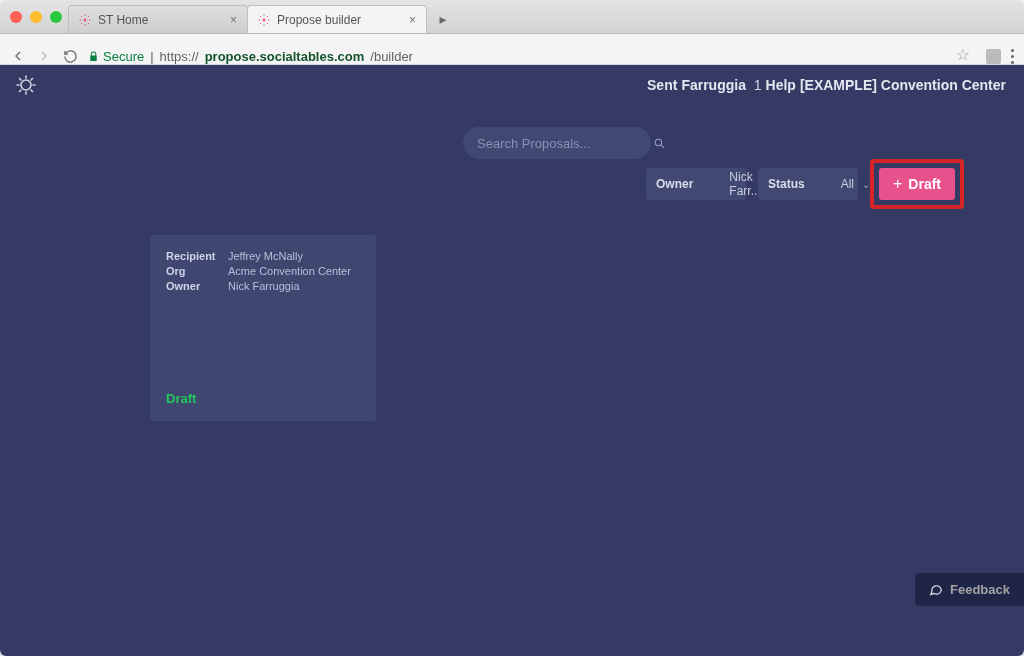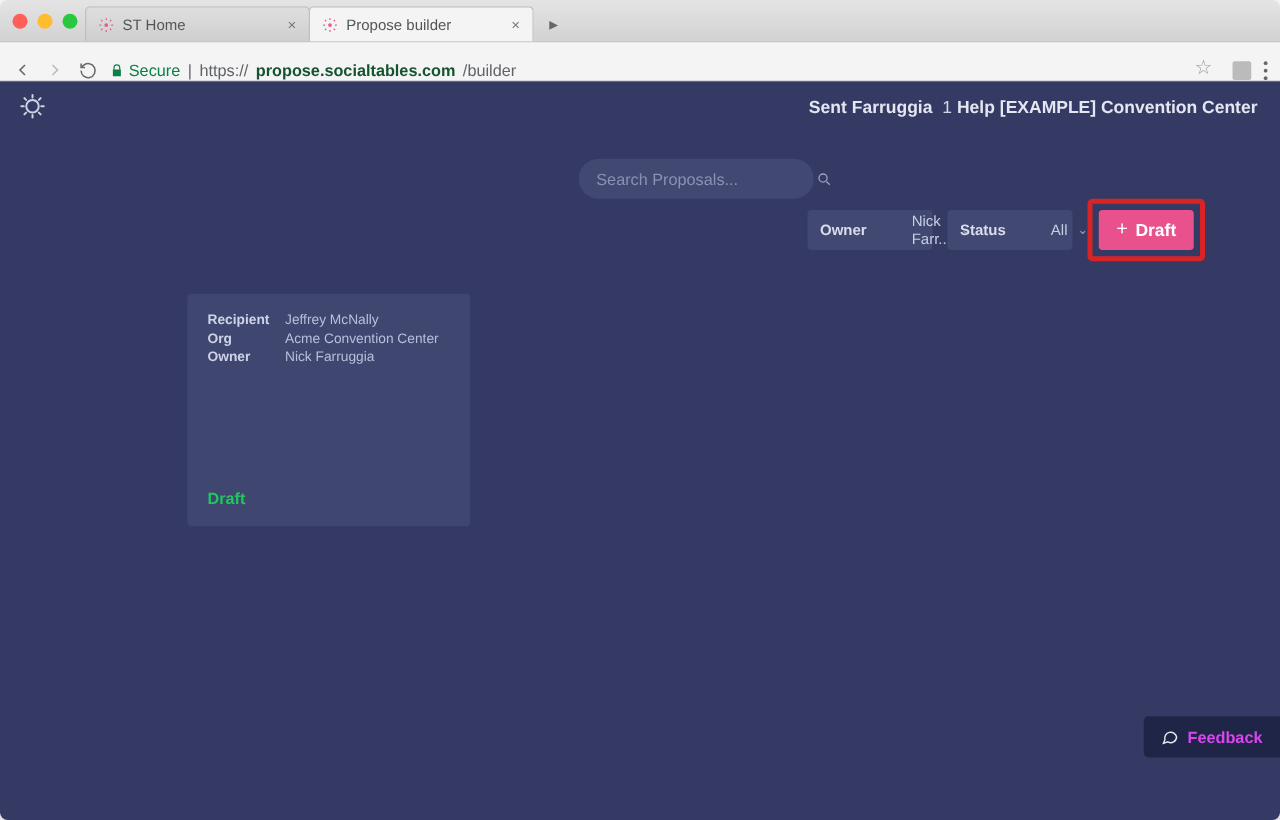--- a/index.html
+++ b/index.html
@@ -54,21 +54,21 @@
   .createwrap{ border:4px solid #d92426; padding:5px; border-radius:4px;}
   .createbtn{ height:32px; background:#e9518d; color:#fff; border:none; border-radius:3px; padding:0 14px; font-size:14px; font-weight:600; display:flex; align-items:center; gap:6px; cursor:pointer;}
   .plus{ font-size:16px; font-weight:400; line-height:1;}
 
   .card{ margin-top:26px; width:226px; height:186px; background:#3f4670; border-radius:3px; padding:15px 16px; display:flex; flex-direction:column;}
   .card h3{ color:#cfd3e7; font-size:17px; font-weight:700; margin-bottom:10px;}
   .kv{ display:flex; font-size:11px; color:#b9bfda; margin-bottom:3px;}
   .kv .k{ width:62px; font-weight:700; color:#cfd3e7;}
   .status-draft{ margin-top:auto; color:#22c55e; font-weight:700; font-size:13px;}
 
-  .feedback{ position:absolute; right:0; bottom:50px; background:#1f2547; color:#d946ef; font-size:13px; font-weight:600; padding:9px 14px; border-radius:4px 0 0 4px; display:flex; align-items:center; gap:7px; cursor:pointer;}
+  .feedback{ position:absolute; right:0; bottom:50px; background:#1f2547; color:#a3a3a3; font-size:13px; font-weight:600; padding:9px 14px; border-radius:4px 0 0 4px; display:flex; align-items:center; gap:7px; cursor:pointer;}
 
   svg{display:block;}
 </style>
 </head>
 <body>
 
 <div class="macos-window">
 
   <div class="tabbar">
     <div class="traffic">

